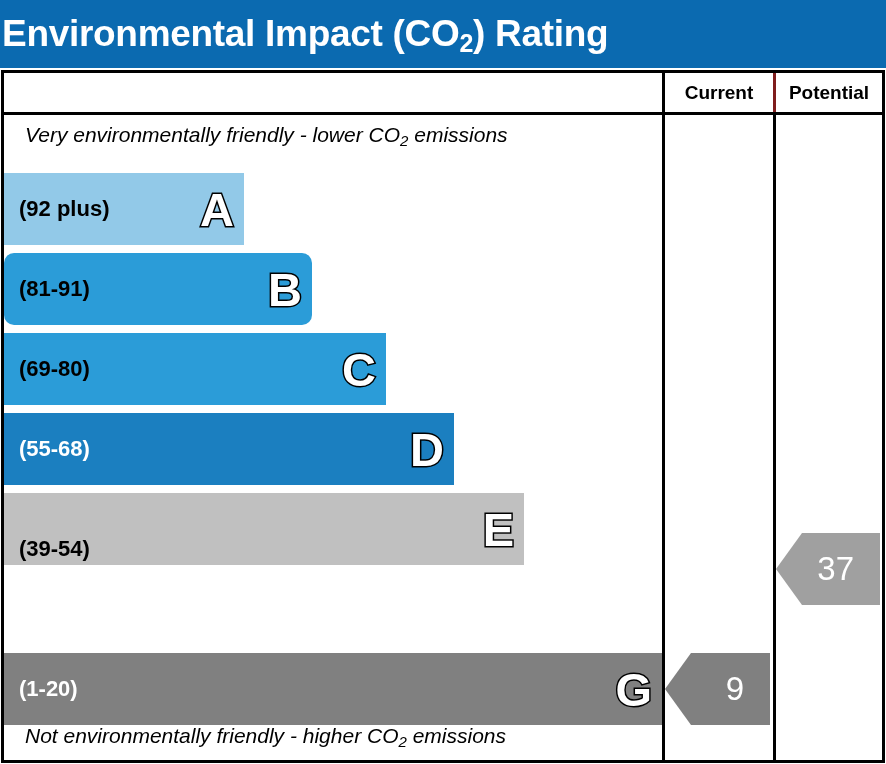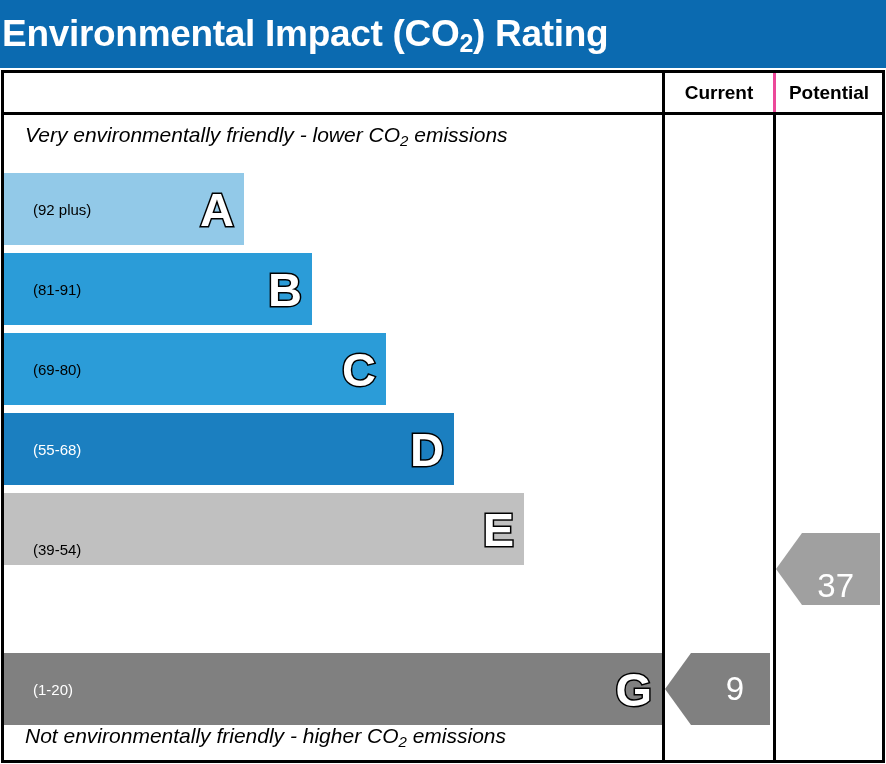--- a/index.html
+++ b/index.html
@@ -43,21 +43,21 @@
     position: absolute; left: 0; top: 0;
     width: 878px; height: 42px;
     border-bottom: 3px solid #000000;
   }
   .colhdr {
     position: absolute; top: 0; height: 39px;
     display: flex; align-items: center; justify-content: center;
     font-size: 19px; font-weight: bold; color: #000000;
   }
   .colhdr-current   { left: 658px; width: 111px; border-left: 3px solid #000; }
-  .colhdr-potential { left: 769px; width: 109px; border-left: 3px solid #ec4899; text-align: center; }
+  .colhdr-potential { left: 769px; width: 109px; border-left: 3px solid #7f1d1d; text-align: center; }
 
   
   .vdiv { position: absolute; width: 3px; background: #000000; top: 42px; height: 648px; }
   .vdiv-1 { left: 658px; }
   .vdiv-2 { left: 769px; }
 
   
   .chart-body { position: absolute; left: 0; top: 42px; width: 658px; height: 648px; }
 
   .edge-note {
@@ -69,22 +69,22 @@
   .note-top    { top: 8px; }
   .note-bottom { top: 609px; }
 
   
   .band {
     position: absolute; left: 0;
     height: 72px;
     display: flex; align-items: center;
   }
   .band-range {
-    font-size: 15px; font-weight: normal;
-    padding-left: 29px; white-space: nowrap;
+    font-size: 22px; font-weight: bold;
+    padding-left: 15px; white-space: nowrap;
   }
   .band-letter {
     position: absolute; right: 10px; top: 50%;
     transform: translateY(-50%);
     font-size: 47px; font-weight: bold;
     color: #ffffff;
     -webkit-text-stroke: 3px #000000;
     paint-order: stroke fill;
     line-height: 1;
   }
@@ -94,21 +94,21 @@
     position: absolute;
     height: 72px;
     display: flex; align-items: center; justify-content: flex-end;
     clip-path: polygon(26px 0, 100% 0, 100% 100%, 26px 100%, 0 50%);
     color: #ffffff;
     font-size: 33px;
   }
   .arrow-val { padding-right: 26px; }
 
   .arrow-current   { left: 661px; width: 105px; }
-  .arrow-potential { left: 772px; width: 104px; align-items: flex-end; }
+  .arrow-potential { left: 772px; width: 104px; }
 </style>
 </head>
 <body>
 
 <div id="page">
 
   <div class="header-bar">
     <div class="header-title"><span>Environmental Impact (CO</span><sub>2</sub><span>) Rating</span></div>
   </div>
 
@@ -123,21 +123,21 @@
     <div class="vdiv vdiv-2"></div>
 
     <div class="chart-body">
 
       <div class="edge-note note-top"><span>Very environmentally friendly - lower CO</span><sub>2</sub><span> emissions</span></div>
 
       <div class="band" id="band-0" style="top: 58px; width: 240px; background: rgb(146, 201, 232);">
         <span class="band-range" style="color: rgb(0, 0, 0);">(92 plus)</span>
         <span class="band-letter">A</span>
       </div>
-      <div class="band" id="band-1" style="top: 138px; width: 308px; background: rgb(43, 156, 216);">
+      <div class="band" id="band-1" style="top: 138px; width: 308px; background: rgb(43, 156, 216); border-radius: 10px;">
         <span class="band-range" style="color: rgb(0, 0, 0);">(81-91)</span>
         <span class="band-letter">B</span>
       </div>
       <div class="band" id="band-2" style="top: 218px; width: 382px; background: rgb(43, 156, 216);">
         <span class="band-range" style="color: rgb(0, 0, 0);">(69-80)</span>
         <span class="band-letter">C</span>
       </div>
       <div class="band" id="band-3" style="top: 298px; width: 450px; background: rgb(27, 127, 192);">
         <span class="band-range" style="color: #ffffff;">(55-68)</span>
         <span class="band-letter">D</span>

